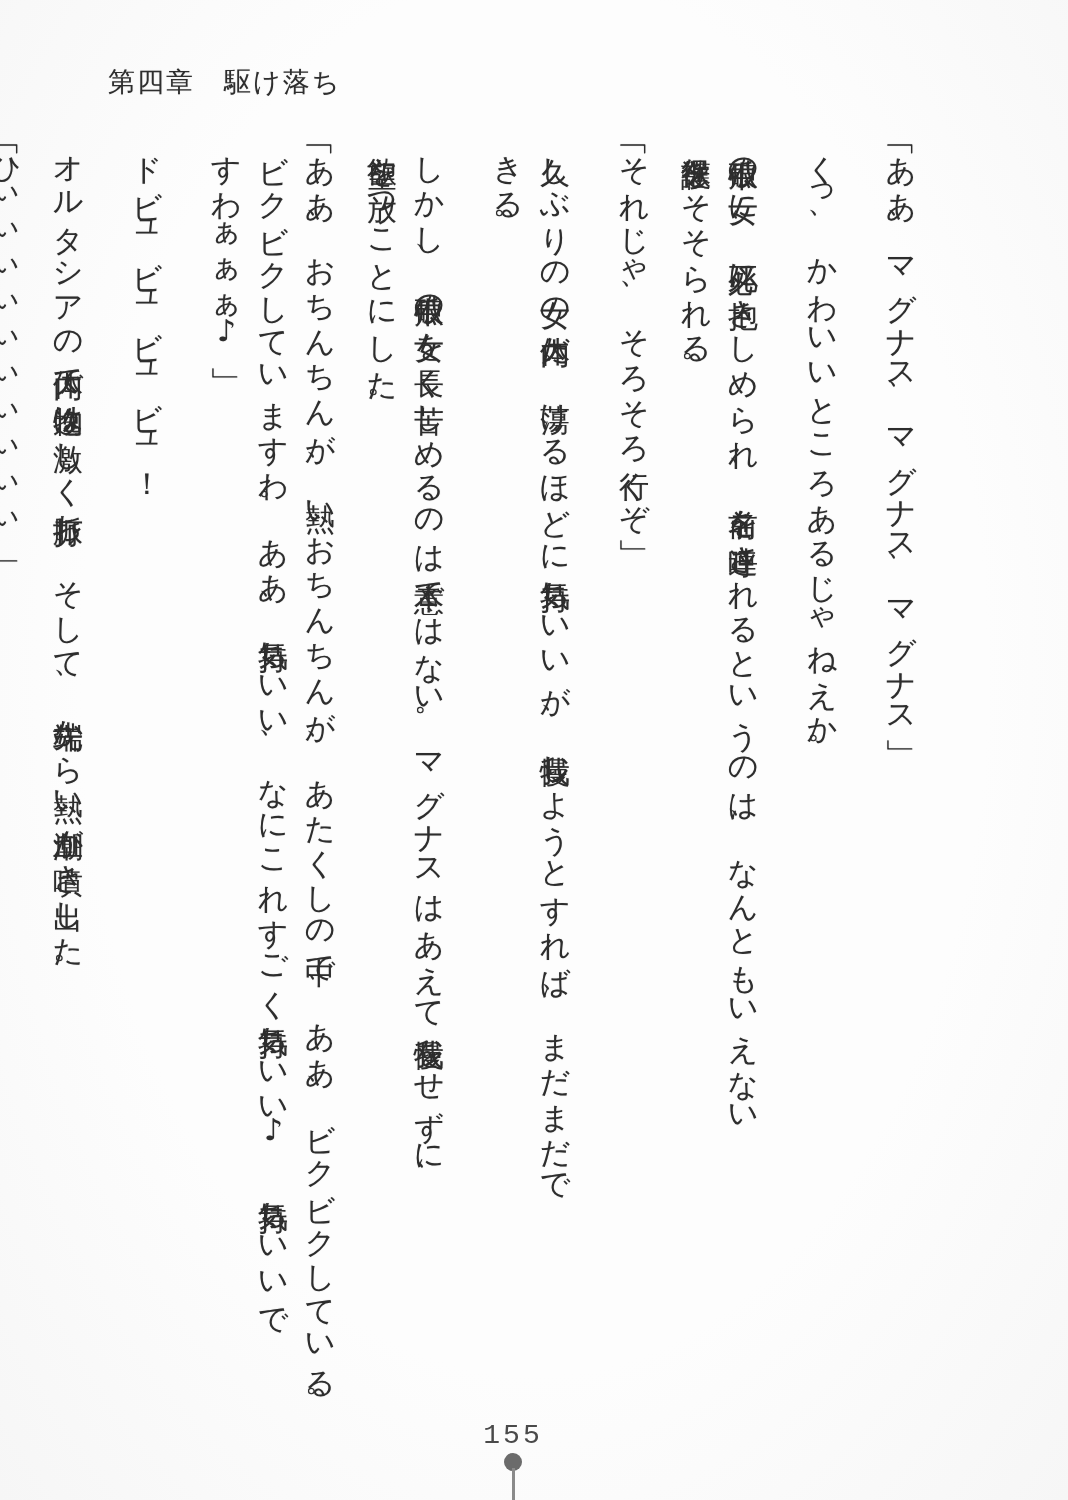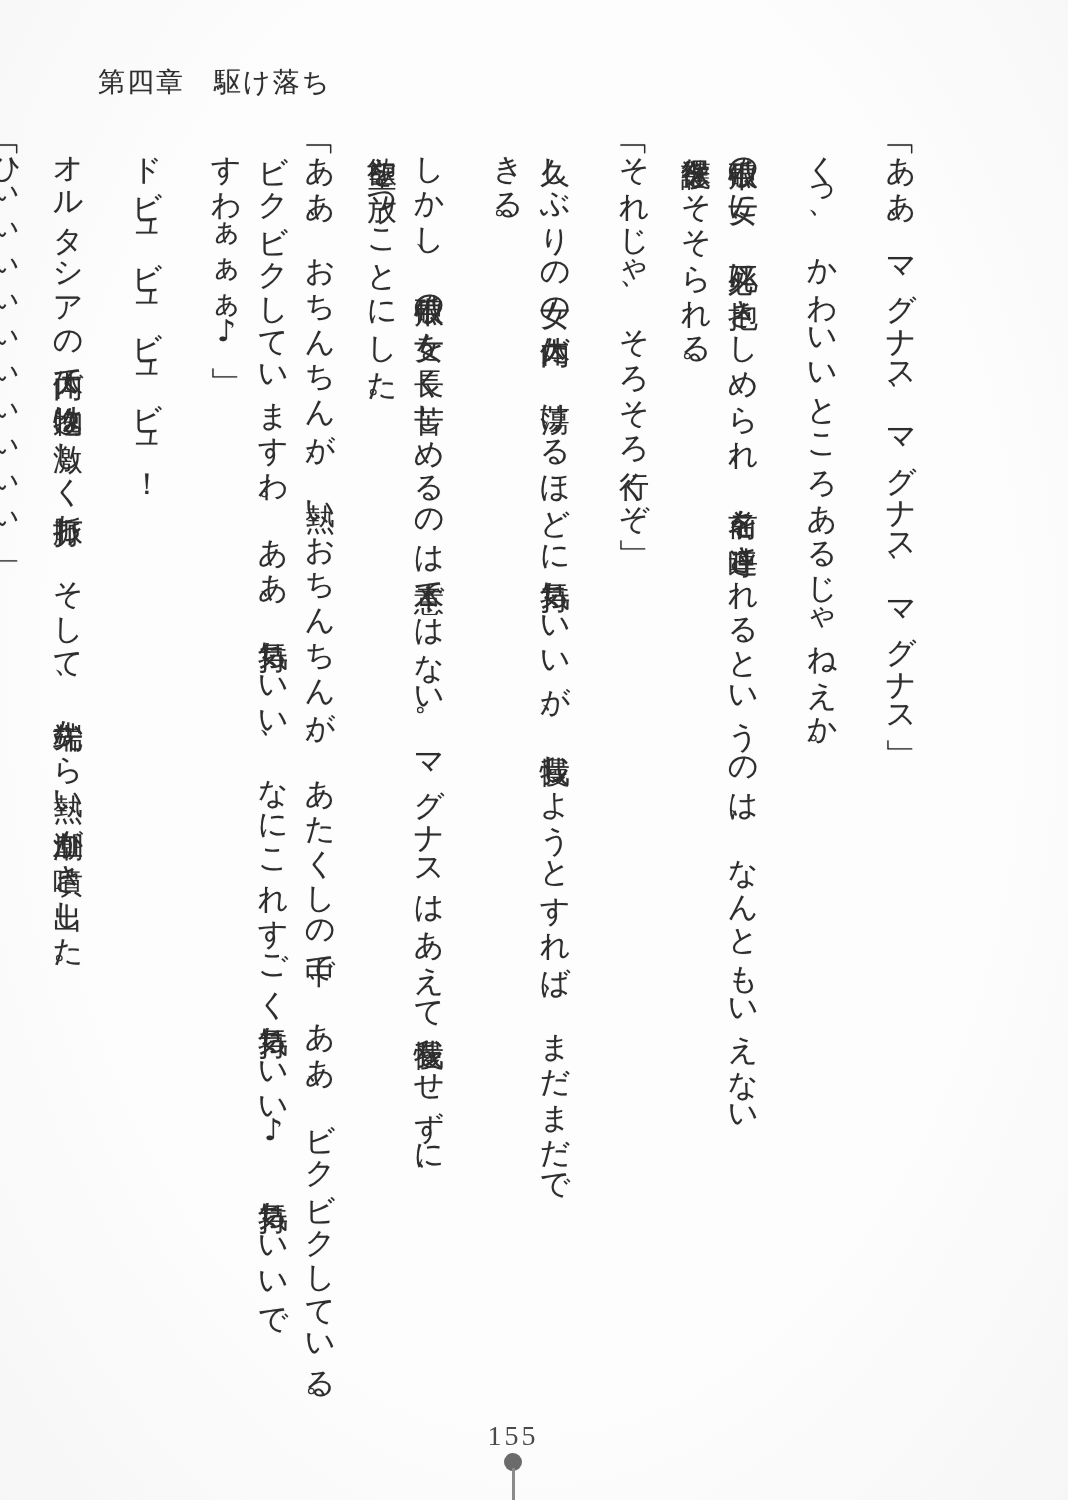--- a/index.html
+++ b/index.html
@@ -15,21 +15,21 @@
     font-family: "DejaVu Serif", "Liberation Serif", serif;
   }
   .page {
     position: absolute;
     inset: 0;
     background: radial-gradient(ellipse at 50% 45%, #fdfdfd 60%, #f6f6f6 100%);
   }
   
   .chapter-header {
     position: absolute;
-    left: 98px;
+    left: 108px;
     top: 64px;
     font-size: 27px;
     color: #2e2e2e;
     letter-spacing: 2px;
     text-shadow: 0 0 1px rgba(40,40,40,0.25);
     white-space: pre;
   }
   
   .body-text {
     position: absolute;
@@ -52,21 +52,21 @@
   .ind-none { padding-block-start: 0; }
   .ind-half { padding-block-start: 15px; }  
   .ind-full { padding-block-start: 32px; }  
   
   .page-number {
     position: absolute;
     top: 1420px;
     left: 0;
     width: 1026px; 
     text-align: center;
-    font-family: Liberation Serif, serif;
+    font-family: Liberation Mono, monospace;
     font-size: 28px;
     letter-spacing: 3px;
     color: #4a4a4a;
   }
   .footer-dot {
     position: absolute;
     left: 504px;
     top: 1453px;
     width: 18px;
     height: 18px;

